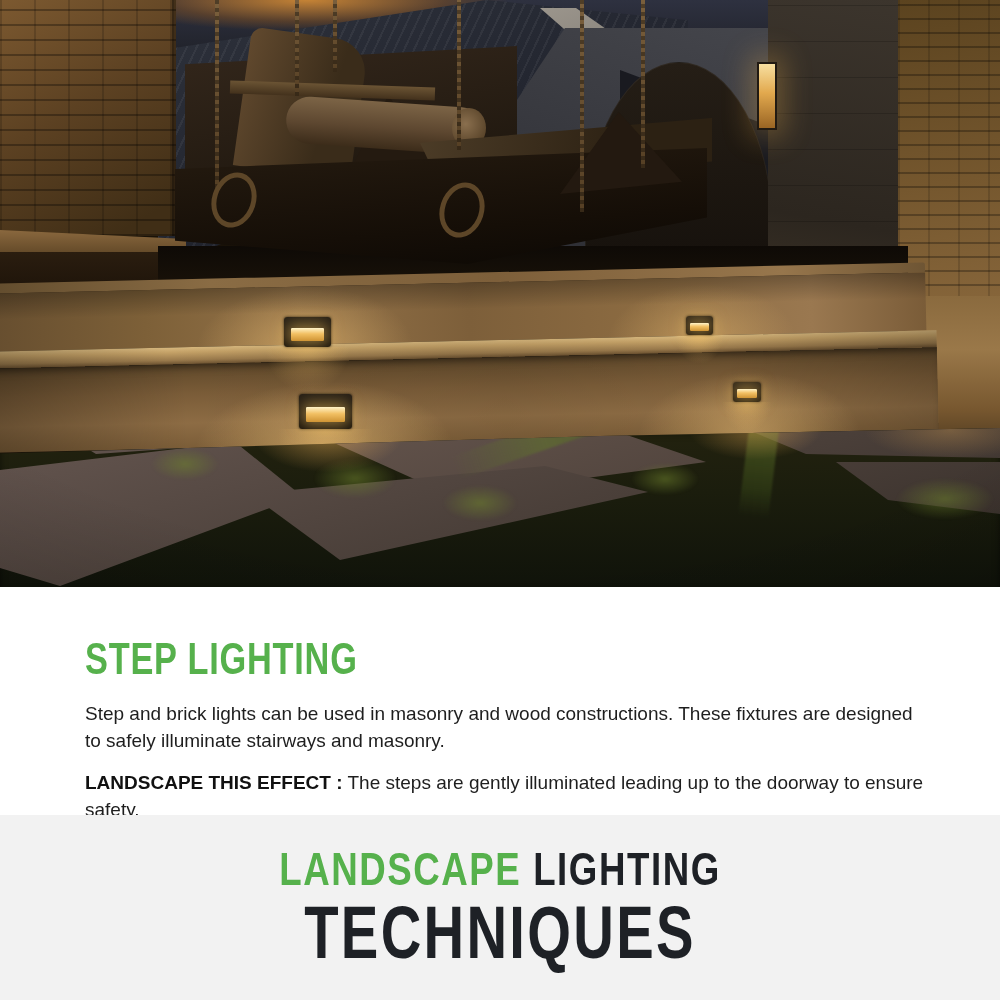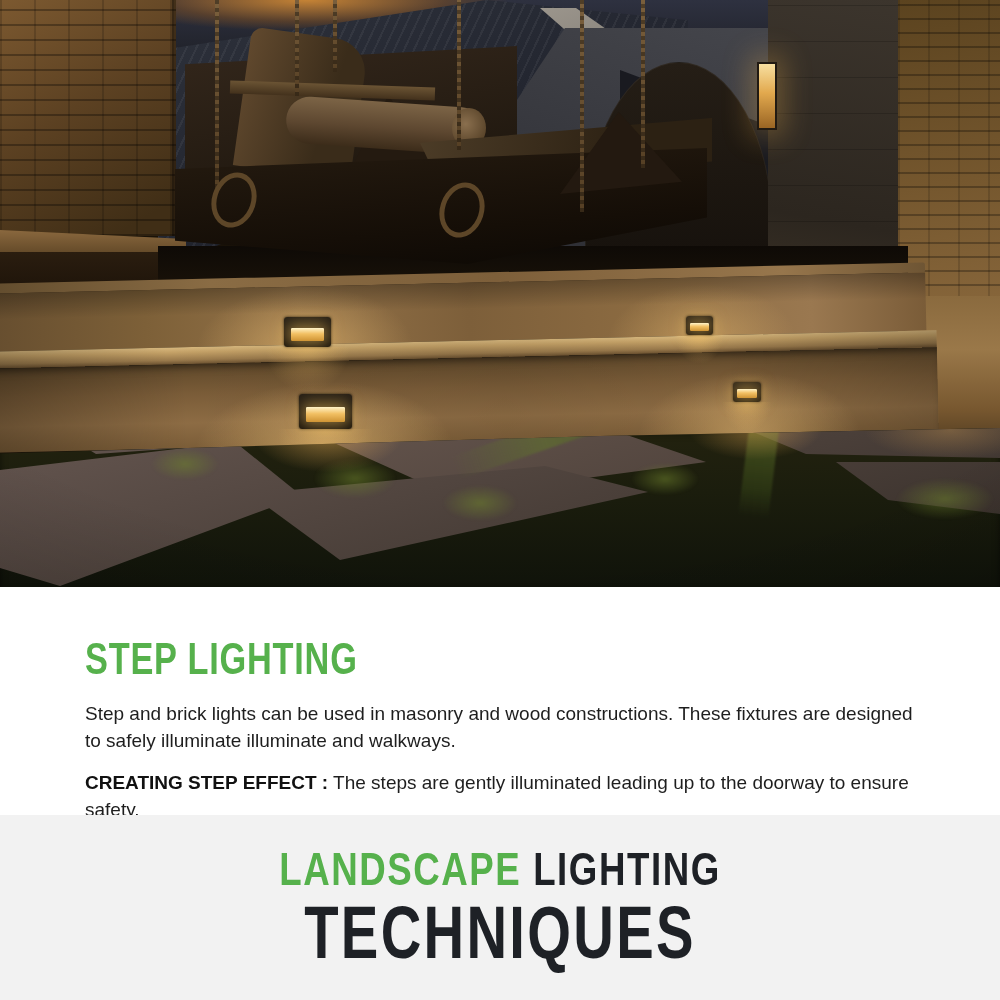--- a/index.html
+++ b/index.html
@@ -268,22 +268,22 @@
       <div class="pool pool-1"></div>
       <div class="pool pool-2"></div>
       <div class="pool pool-3"></div>
     </div>
 
     <div class="vignette"></div>
   </div>
 
   <div class="content">
     <h1 class="section-title">STEP LIGHTING</h1>
-    <p class="body-text">Step and brick lights can be used in masonry and wood constructions. These fixtures are designed to safely illuminate illuminate and walkways.</p>
-    <p class="effect-text"><strong>CREATING STEP EFFECT :</strong> <span>The steps are gently illuminated leading up to the doorway to ensure safety.</span></p>
+    <p class="body-text">Step and brick lights can be used in masonry and wood constructions. These fixtures are designed to safely illuminate stairways and masonry.</p>
+    <p class="effect-text"><strong>LANDSCAPE THIS EFFECT :</strong> <span>The steps are gently illuminated leading up to the doorway to ensure safety.</span></p>
   </div>
 
   <div class="footer">
     <div class="footer-rows">
       <div class="brand-line"><span class="accent">LANDSCAPE</span> <span>LIGHTING</span></div>
       <div class="brand-title">TECHNIQUES</div>
     </div>
   </div>
 
 </div>

